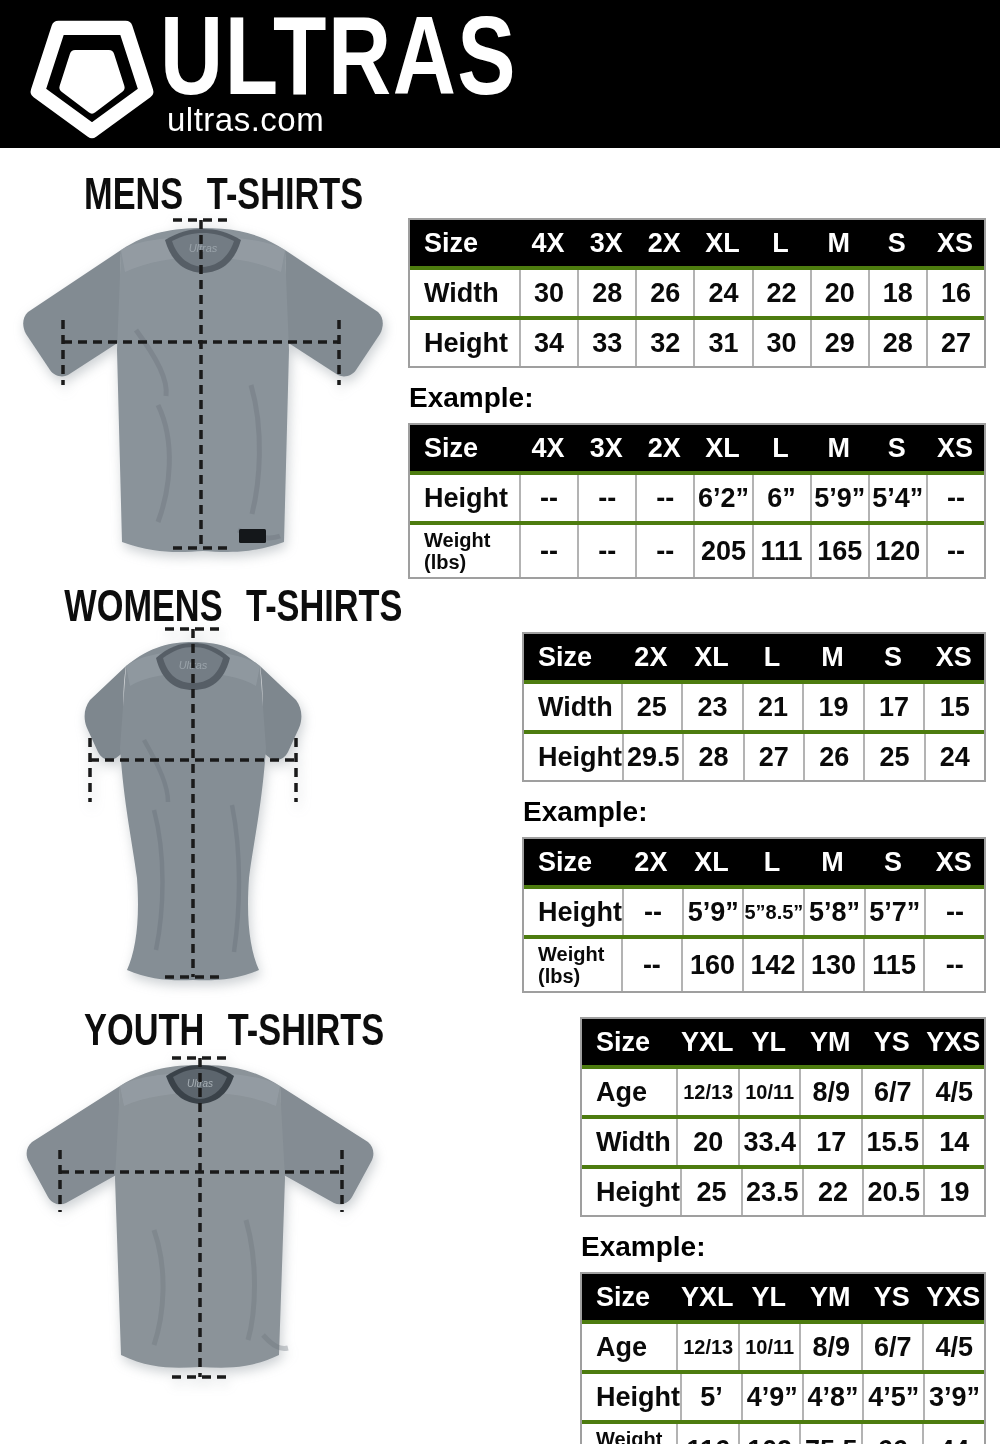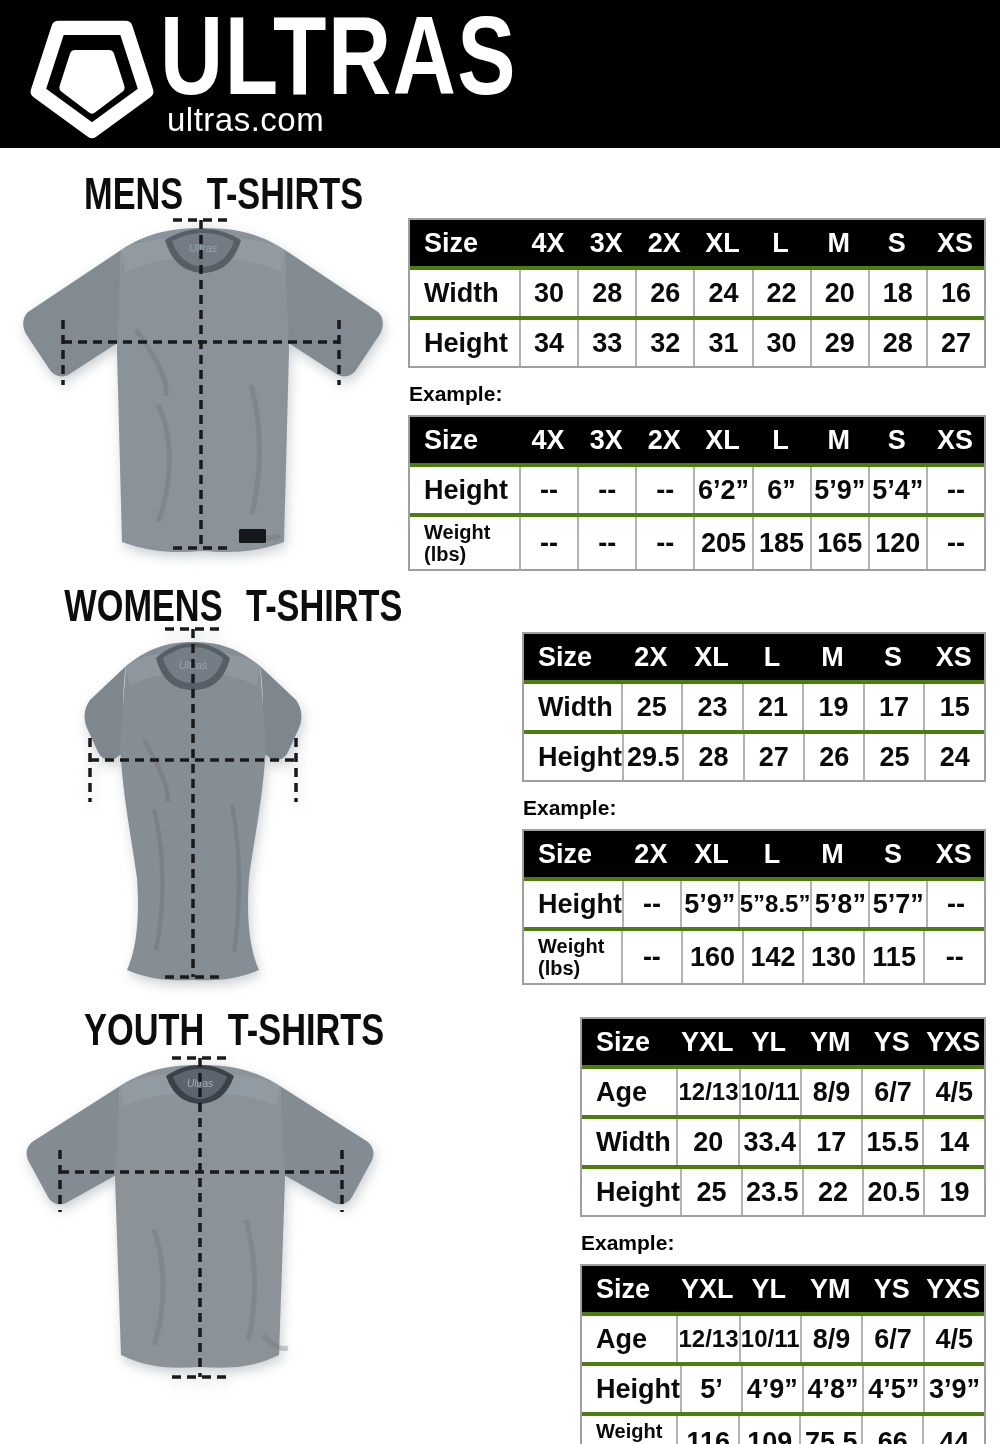--- a/index.html
+++ b/index.html
@@ -39,24 +39,24 @@
   .ttable{border:2px solid #9f9f9f;background:#fff;}
   .trow{display:flex;min-height:46px;border-top:4px solid #4d7c0f;}
   .trow:first-child{border-top:none;}
   .thead{background:#000;color:#fff;}
   .tcell{flex:1;display:flex;align-items:center;justify-content:center;
          font-weight:bold;font-size:27px;border-left:2px solid #b3b3b3;
          color:#0a0a0a;white-space:pre-line;text-align:center;box-sizing:border-box;}
   .tcell:first-child{border-left:none;}
   .thead .tcell{border-left:none;color:#fff;}
   .tlabel{flex:0 0 var(--labw);justify-content:flex-start;padding-left:14px;text-align:left;}
-  .small{font-size:24px;}
+  .small{font-size:20px;}
   .two-line{font-size:20px;line-height:1.1;}
   .tall{min-height:52px;}
-  .example-label{font-weight:bold;font-size:21px;margin:14px 0 9px 1px;color:#000;}
+  .example-label{font-weight:bold;font-size:28px;margin:14px 0 9px 1px;color:#000;}
 </style>
 </head>
 <body>
 
 <div class="page">
 
   <div class="header">
     <svg class="logo-svg" viewBox="0 0 120 124">
       <polygon points="60,114 10.6,78 29.4,20 90.6,20 109.4,78" fill="none" stroke="#ffffff" stroke-width="13" stroke-linejoin="round"></polygon>
       <polygon points="60,93 35.3,74.3 44.6,45.2 75.4,45.2 84.7,74.3" fill="#ffffff" stroke="#ffffff" stroke-width="10" stroke-linejoin="round"></polygon>
@@ -200,21 +200,21 @@
           <div class="tcell tval">5’4”</div>
           <div class="tcell tval">--</div>
         </div>
         <div class="trow tall">
           <div class="tcell tlabel two-line">Weight
 (lbs)</div>
           <div class="tcell tval">--</div>
           <div class="tcell tval">--</div>
           <div class="tcell tval">--</div>
           <div class="tcell tval">205</div>
-          <div class="tcell tval">185</div>
+          <div class="tcell tval">111</div>
           <div class="tcell tval">165</div>
           <div class="tcell tval">120</div>
           <div class="tcell tval">--</div>
         </div>
       </div>
   </div>
 
   <div class="tables g-womens">
     <div class="ttable">
         <div class="trow thead">

